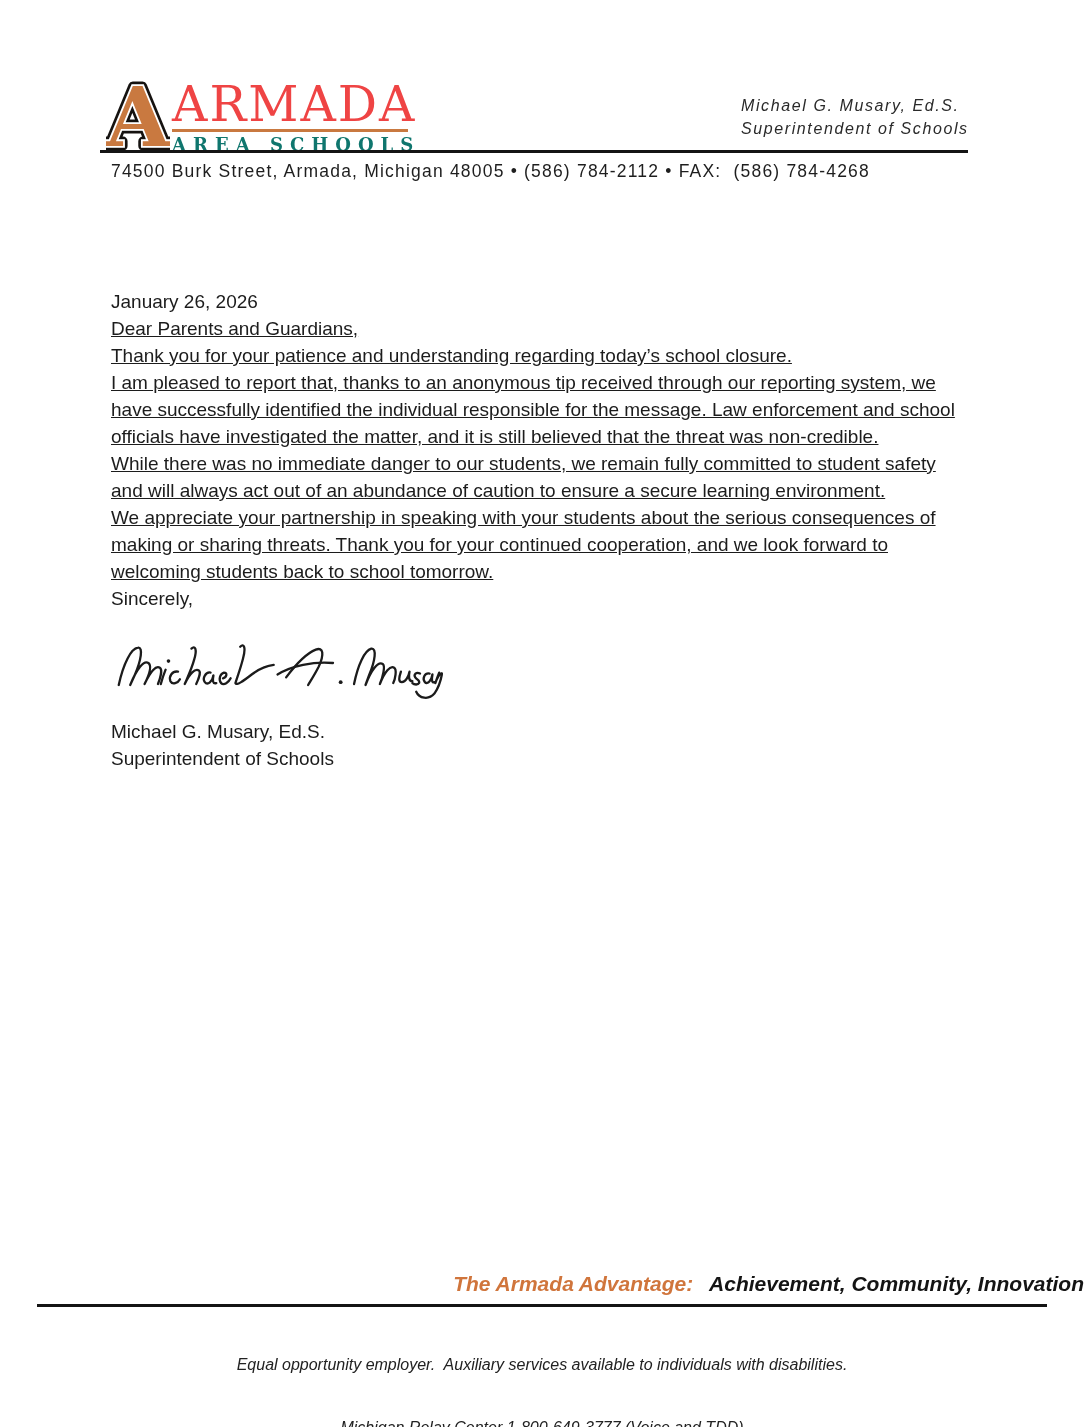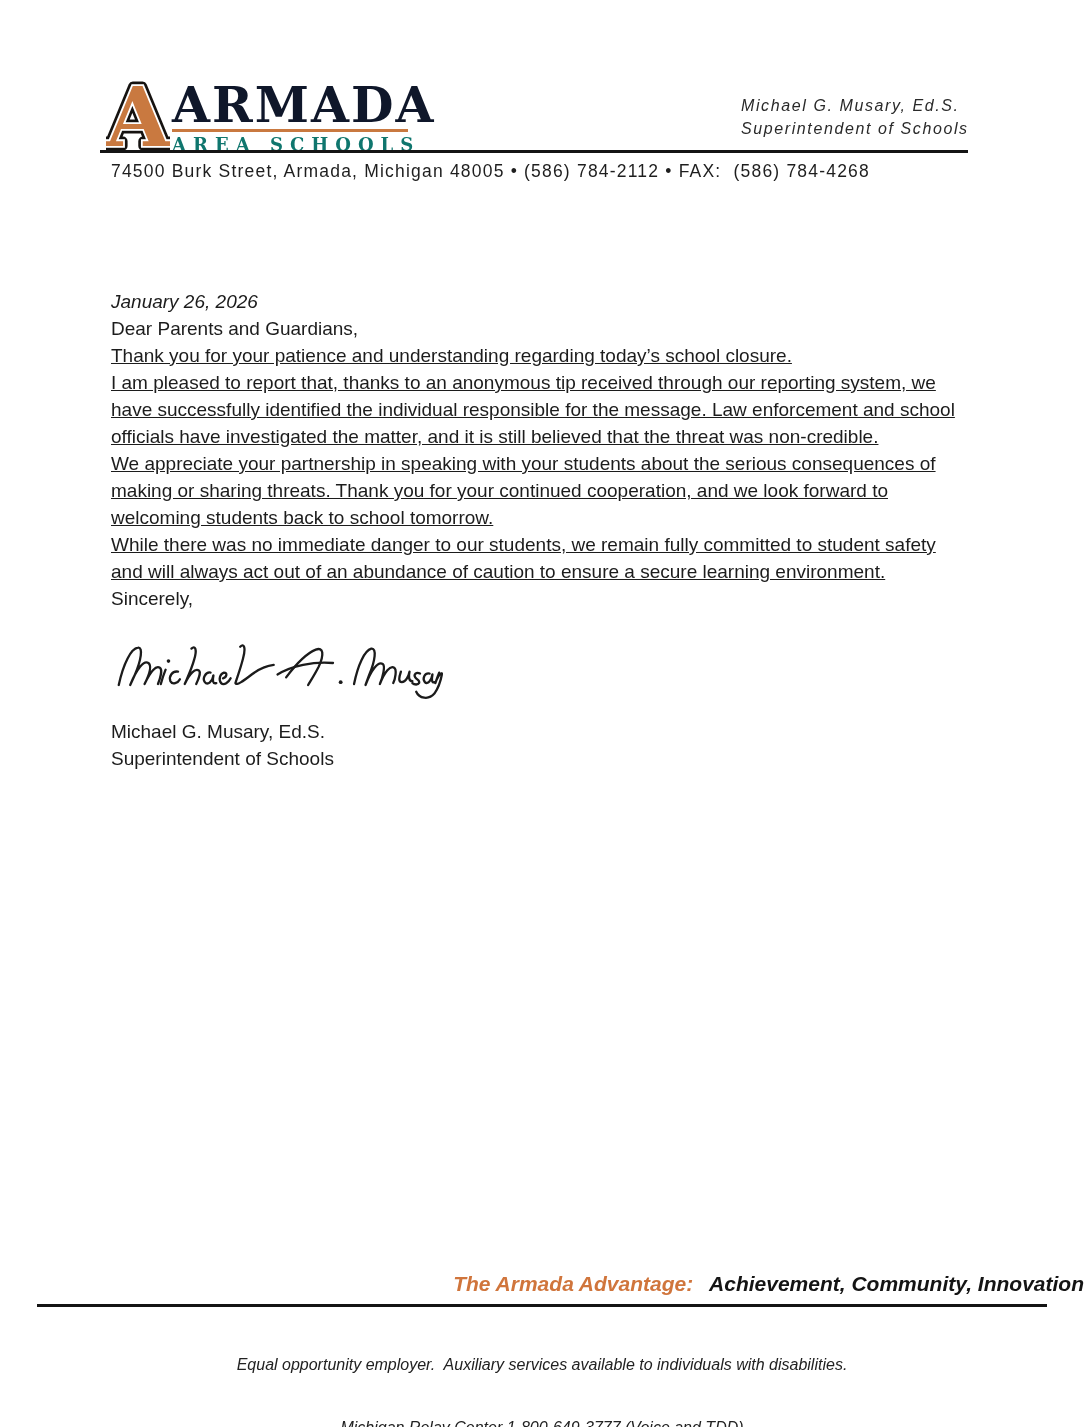--- a/index.html
+++ b/index.html
@@ -12,44 +12,44 @@
     font-family:"Liberation Sans",sans-serif;
     color:#1c1c1c;
   }
 
   
   .letterhead{position:absolute;top:0;left:0;width:100%;height:200px;}
   .logo{position:absolute;left:106px;top:76px;display:flex;align-items:flex-start;}
   .logo-a{display:block;}
   .logo-textblock{margin-left:2px;padding-top:6px;}
   .logo-name{
-    font-family:"DejaVu Serif",serif;font-weight:bold;
-    font-size:49px;line-height:46px;letter-spacing:2px;color:#0f172a;
+    font-family:"DejaVu Serif",serif;font-weight:normal;
+    font-size:49px;line-height:46px;letter-spacing:2px;color:#ef4444;
   }
   .logo-rule{height:3px;background:#c97940;margin:1px 0 2px 0;width:236px;}
   .logo-sub{
     font-family:"DejaVu Serif",serif;font-weight:bold;
     font-size:18px;letter-spacing:7px;color:#0f766e;white-space:nowrap;
   }
   .official{
     position:absolute;left:741px;top:94px;
     font-style:italic;font-size:16px;line-height:23px;
     letter-spacing:1.6px;color:#2a2a2a;white-space:nowrap;
   }
   .header-rule{position:absolute;left:100px;top:150px;width:868px;height:3px;background:#141414;}
   .address{
     position:absolute;left:111px;top:161px;
     font-size:17.5px;letter-spacing:1.2px;color:#1e1e1e;white-space:pre;
   }
 
   
   .letter-main{position:absolute;left:111px;top:288px;width:852px;font-size:19px;line-height:27px;}
   .letter-main p{margin:0;}
-  .date{margin:0;font-style:italic;}
-  .salutation{margin-top:62px;}
+  .date{margin:0;}
+  .salutation{margin-top:62px;text-decoration:underline;}
   .para{margin-top:13px;text-decoration:underline;}
   .closing{margin-top:40px;}
   .signature-wrap{margin-top:12px;margin-left:2px;height:82px;}
   .signature-wrap svg{display:block;}
   .signer{margin-top:12px;}
   .signer-line{margin:0;}
 
   
   .page-footer{position:absolute;left:0;top:1272px;width:100%;}
   .tagline{text-align:right;font-size:21px;font-weight:bold;font-style:italic;white-space:nowrap;}
@@ -94,22 +94,22 @@
   </header>
 
   <main class="letter-main">
 
     <p class="date">January 26, 2026</p>
 
     <p class="salutation">Dear Parents and Guardians,</p>
 
     <p class="para">Thank you for your patience and understanding regarding today’s school closure.</p>
     <p class="para">I am pleased to report that, thanks to an anonymous tip received through our reporting system, we have successfully identified the individual responsible for the message. Law enforcement and school officials have investigated the matter, and it is still believed that the threat was non-credible.</p>
+    <p class="para">While there was no immediate danger to our students, we remain fully committed to student safety and will always act out of an abundance of caution to ensure a secure learning environment.</p>
     <p class="para">We appreciate your partnership in speaking with your students about the serious consequences of making or sharing threats. Thank you for your continued cooperation, and we look forward to welcoming students back to school tomorrow.</p>
-    <p class="para">While there was no immediate danger to our students, we remain fully committed to student safety and will always act out of an abundance of caution to ensure a secure learning environment.</p>
 
     <p class="closing">Sincerely,</p>
 
     <div class="signature-wrap" aria-label="Michael A. Musary">
 
       <svg width="330" height="78" viewBox="0 0 345 80">
         <g fill="none" stroke="#1b1b1b" stroke-width="2.4" stroke-linecap="round" stroke-linejoin="round">
 
           <path d="M6,63 C11,40 19,25 26,24 C32,23 29,38 23,52 L18,63 C25,46 32,37 37,40 C41,43 37,54 33,62 C39,49 45,42 49,45 C52,47 49,57 47,62"></path>
 

